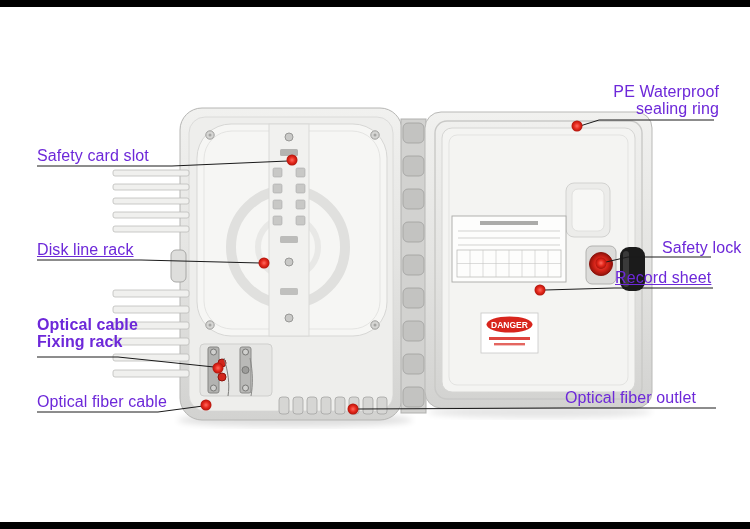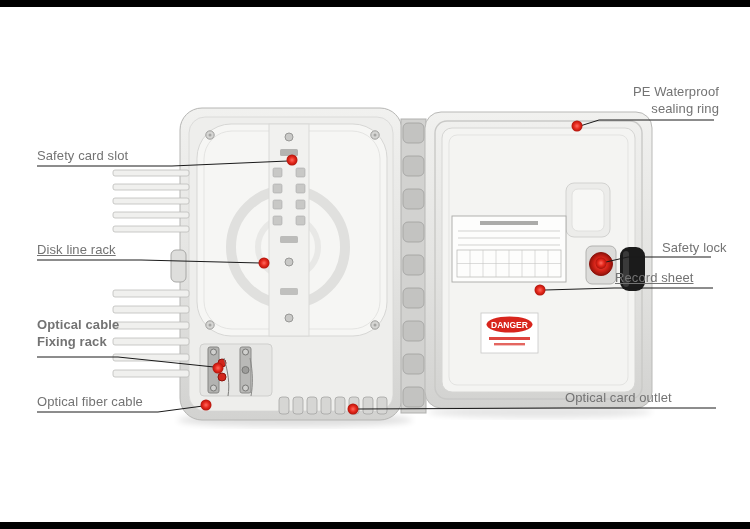--- a/index.html
+++ b/index.html
@@ -5,22 +5,22 @@
   html,body{margin:0;padding:0;background:#ffffff;}
   .stage{
     position:relative;width:750px;height:529px;background:#ffffff;overflow:hidden;
     font-family:"Liberation Sans",sans-serif;color:#1c1c1c;
   }
   .letterbox{position:absolute;left:0;width:750px;height:7px;background:#000;}
   .letterbox.top{top:0;}
   .letterbox.bottom{bottom:0;}
   .photo-svg{position:absolute;left:0;top:0;}
   .ann{
-    position:absolute;font-size:13px;line-height:17px;white-space:nowrap;
-    color:#737373;letter-spacing:0.1px;
+    position:absolute;font-size:16px;line-height:17px;white-space:nowrap;
+    color:#6d28d9;letter-spacing:0.1px;
   }
   .ann.right{text-align:right;}
 </style>
 </head>
 <body>
 
 <div class="stage">
 
   <div class="letterbox top"></div>
   <div class="letterbox bottom"></div>
@@ -229,15 +229,15 @@
     <div>Optical cable</div>
     <div>Fixing rack</div>
   </div>
 
   <div class="ann" style="left:37px;top:393px;">Optical fiber cable</div>
 
   <div class="ann" style="left:662px;top:239px;">Safety lock</div>
 
   <div class="ann" style="left:615px;top:269px;text-decoration:underline;">Record sheet</div>
 
-  <div class="ann" style="left:565px;top:389px;">Optical card outlet</div>
+  <div class="ann" style="left:565px;top:389px;">Optical fiber outlet</div>
 
 </div>
 
 </body></html>

